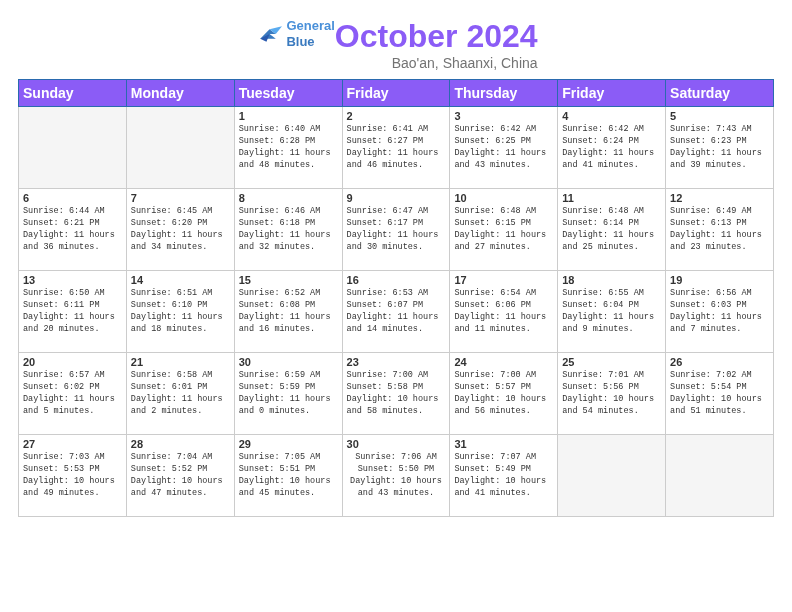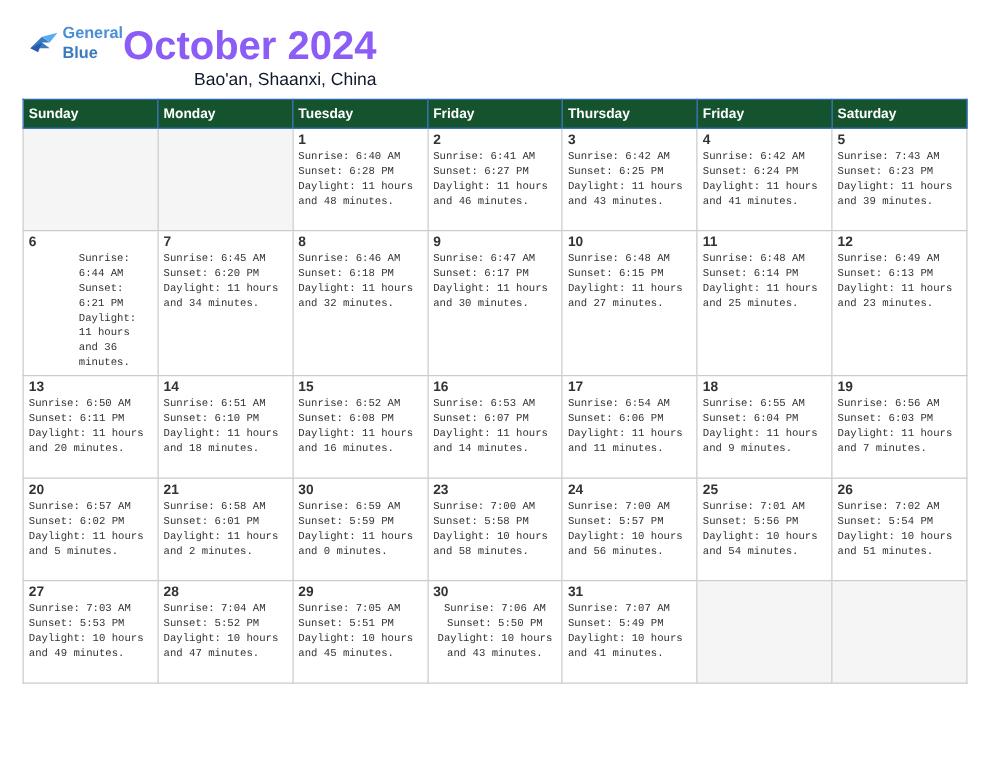--- a/index.html
+++ b/index.html
@@ -11,21 +11,21 @@
       overflow: hidden;
     }
     .container {
       width: 792px;
       height: 612px;
       padding: 18px 18px 10px 18px;
       background: #fff;
     }
     .header {
       display: flex;
-      justify-content: flex-start;
+      justify-content: center;
       align-items: flex-start;
       margin-bottom: 8px;
     }
     .logo {
       display: flex;
       align-items: center;
       gap: 4px;
     }
     .logo-text {
       font-size: 13px;
@@ -43,31 +43,31 @@
     .title-block {
       text-align: right;
     }
     .month-title {
       font-size: 32px;
       font-weight: bold;
       color: #8b5cf6;
     }
     .location {
       font-size: 14px;
-      color: #0f172a;
+      color: #737373;
     }
     .calendar {
       width: 100%;
       border-collapse: collapse;
       table-layout: fixed;
     }
     .calendar th {
-      background: #14532d;
+      background: #8b5cf6;
       color: #fff;
-      font-size: 11px;
+      font-size: 14px;
       font-weight: bold;
       padding: 5px 4px;
       text-align: left;
       border: 1px solid #2a6aaf;
     }
     .calendar td {
       border: 1px solid #ccc;
       vertical-align: top;
       padding: 3px 4px;
       font-size: 9px;
@@ -156,21 +156,21 @@
           <td>
             <span class="day-num">5</span>
             <div class="cell-info" style="white-space: pre-line;">Sunrise: 7:43 AM
 Sunset: 6:23 PM
 Daylight: 11 hours and 39 minutes.</div>
           </td>
         </tr>
         <tr>
           <td>
             <span class="day-num">6</span>
-            <div class="cell-info" style="white-space: pre-line; margin-left: 40px;">Sunrise: 6:44 AM
+            <div class="cell-info" style="white-space: pre-line;">Sunrise: 6:44 AM
 Sunset: 6:21 PM
 Daylight: 11 hours and 36 minutes.</div>
           </td>
           <td>
             <span class="day-num">7</span>
             <div class="cell-info" style="white-space: pre-line;">Sunrise: 6:45 AM
 Sunset: 6:20 PM
 Daylight: 11 hours and 34 minutes.</div>
           </td>
           <td>

